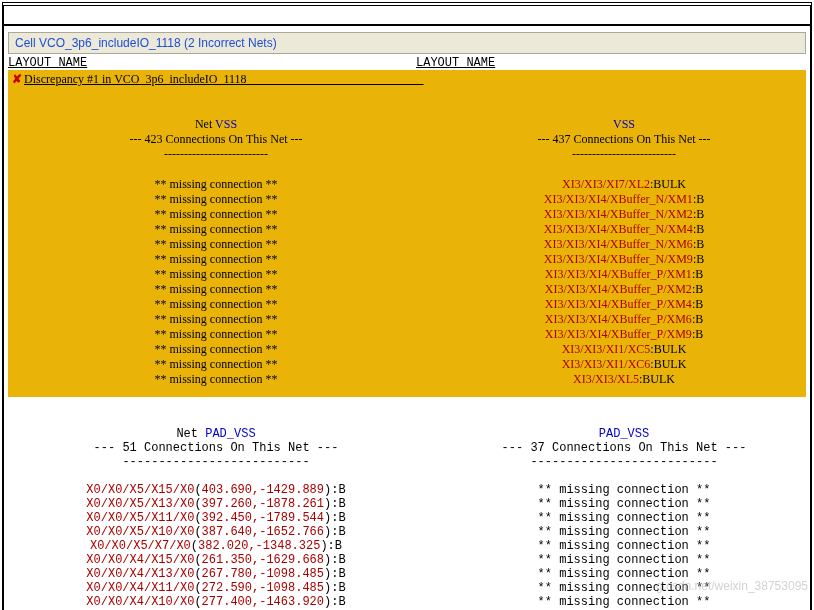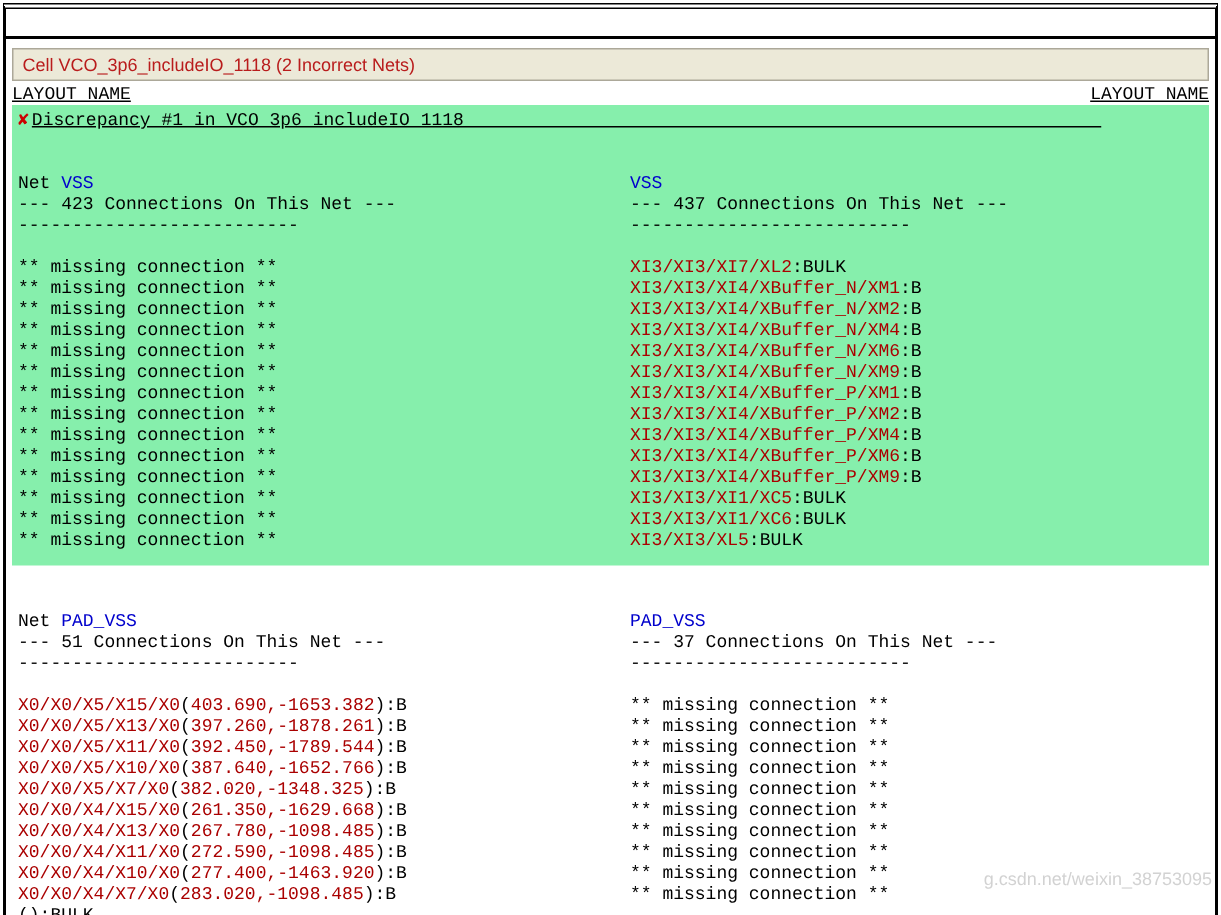--- a/index.html
+++ b/index.html
@@ -23,55 +23,56 @@
     border-bottom: 2px solid #000;
     background: #fff;
   }
   .cell-header {
     background: #ece9d8;
     border: 1px solid #aca899;
     margin: 6px 4px 2px 4px;
     padding: 3px 6px;
     font-family: Arial, sans-serif;
     font-size: 12px;
-    color: #b91c1c;
+    color: #1d4ed8;
   }
   .col-headers {
     display: flex;
     margin: 2px 4px 0 4px;
     font-family: "Courier New", monospace;
     font-size: 12px;
-    justify-content: space-between;
   }
   .col-headers span {
     text-decoration: underline;
   }
   .col-layout { min-width: 408px; }
   .discrepancy-block {
     margin: 0 4px;
     padding: 2px 0 10px 0;
   }
   .highlight {
-    background: #86efac;
+    background: #eab308;
+    font-family: Liberation Serif, serif;
   }
   .disc-title {
     padding-left: 4px;
   }
   .disc-title .x {
     color: #c00;
     font-weight: bold;
     margin-right: 2px;
   }
   .disc-title .t {
     text-decoration: underline;
   }
   .disc-body {
     display: flex;
     padding: 0 4px;
     white-space: pre;
+    text-align: center;
   }
   .disc-col {
     min-width: 408px;
   }
   .netname { color: #0000cc; }
   .red { color: #aa0000; }
   .watermark {
     position: fixed;
     bottom: 17px;
     right: 6px;
@@ -139,21 +140,21 @@
 <span class="red">XI3/XI3/XL5</span>:BULK
 </div></div>
       </div>
       <div class="discrepancy-block">
         <div class="disc-body"><div class="disc-col">
 
 Net <span class="netname">PAD_VSS</span>
 --- 51 Connections On This Net ---
 --------------------------
 
-<span class="red">X0/X0/X5/X15/X0</span>(<span class="red">403.690,-1653.382</span>):B
+<span class="red">X0/X0/X5/X15/X0</span>(<span class="red">403.690,-1429.889</span>):B
 <span class="red">X0/X0/X5/X13/X0</span>(<span class="red">397.260,-1878.261</span>):B
 <span class="red">X0/X0/X5/X11/X0</span>(<span class="red">392.450,-1789.544</span>):B
 <span class="red">X0/X0/X5/X10/X0</span>(<span class="red">387.640,-1652.766</span>):B
 <span class="red">X0/X0/X5/X7/X0</span>(<span class="red">382.020,-1348.325</span>):B
 <span class="red">X0/X0/X4/X15/X0</span>(<span class="red">261.350,-1629.668</span>):B
 <span class="red">X0/X0/X4/X13/X0</span>(<span class="red">267.780,-1098.485</span>):B
 <span class="red">X0/X0/X4/X11/X0</span>(<span class="red">272.590,-1098.485</span>):B
 <span class="red">X0/X0/X4/X10/X0</span>(<span class="red">277.400,-1463.920</span>):B
 <span class="red">X0/X0/X4/X7/X0</span>(<span class="red">283.020,-1098.485</span>):B
 ():BULK

